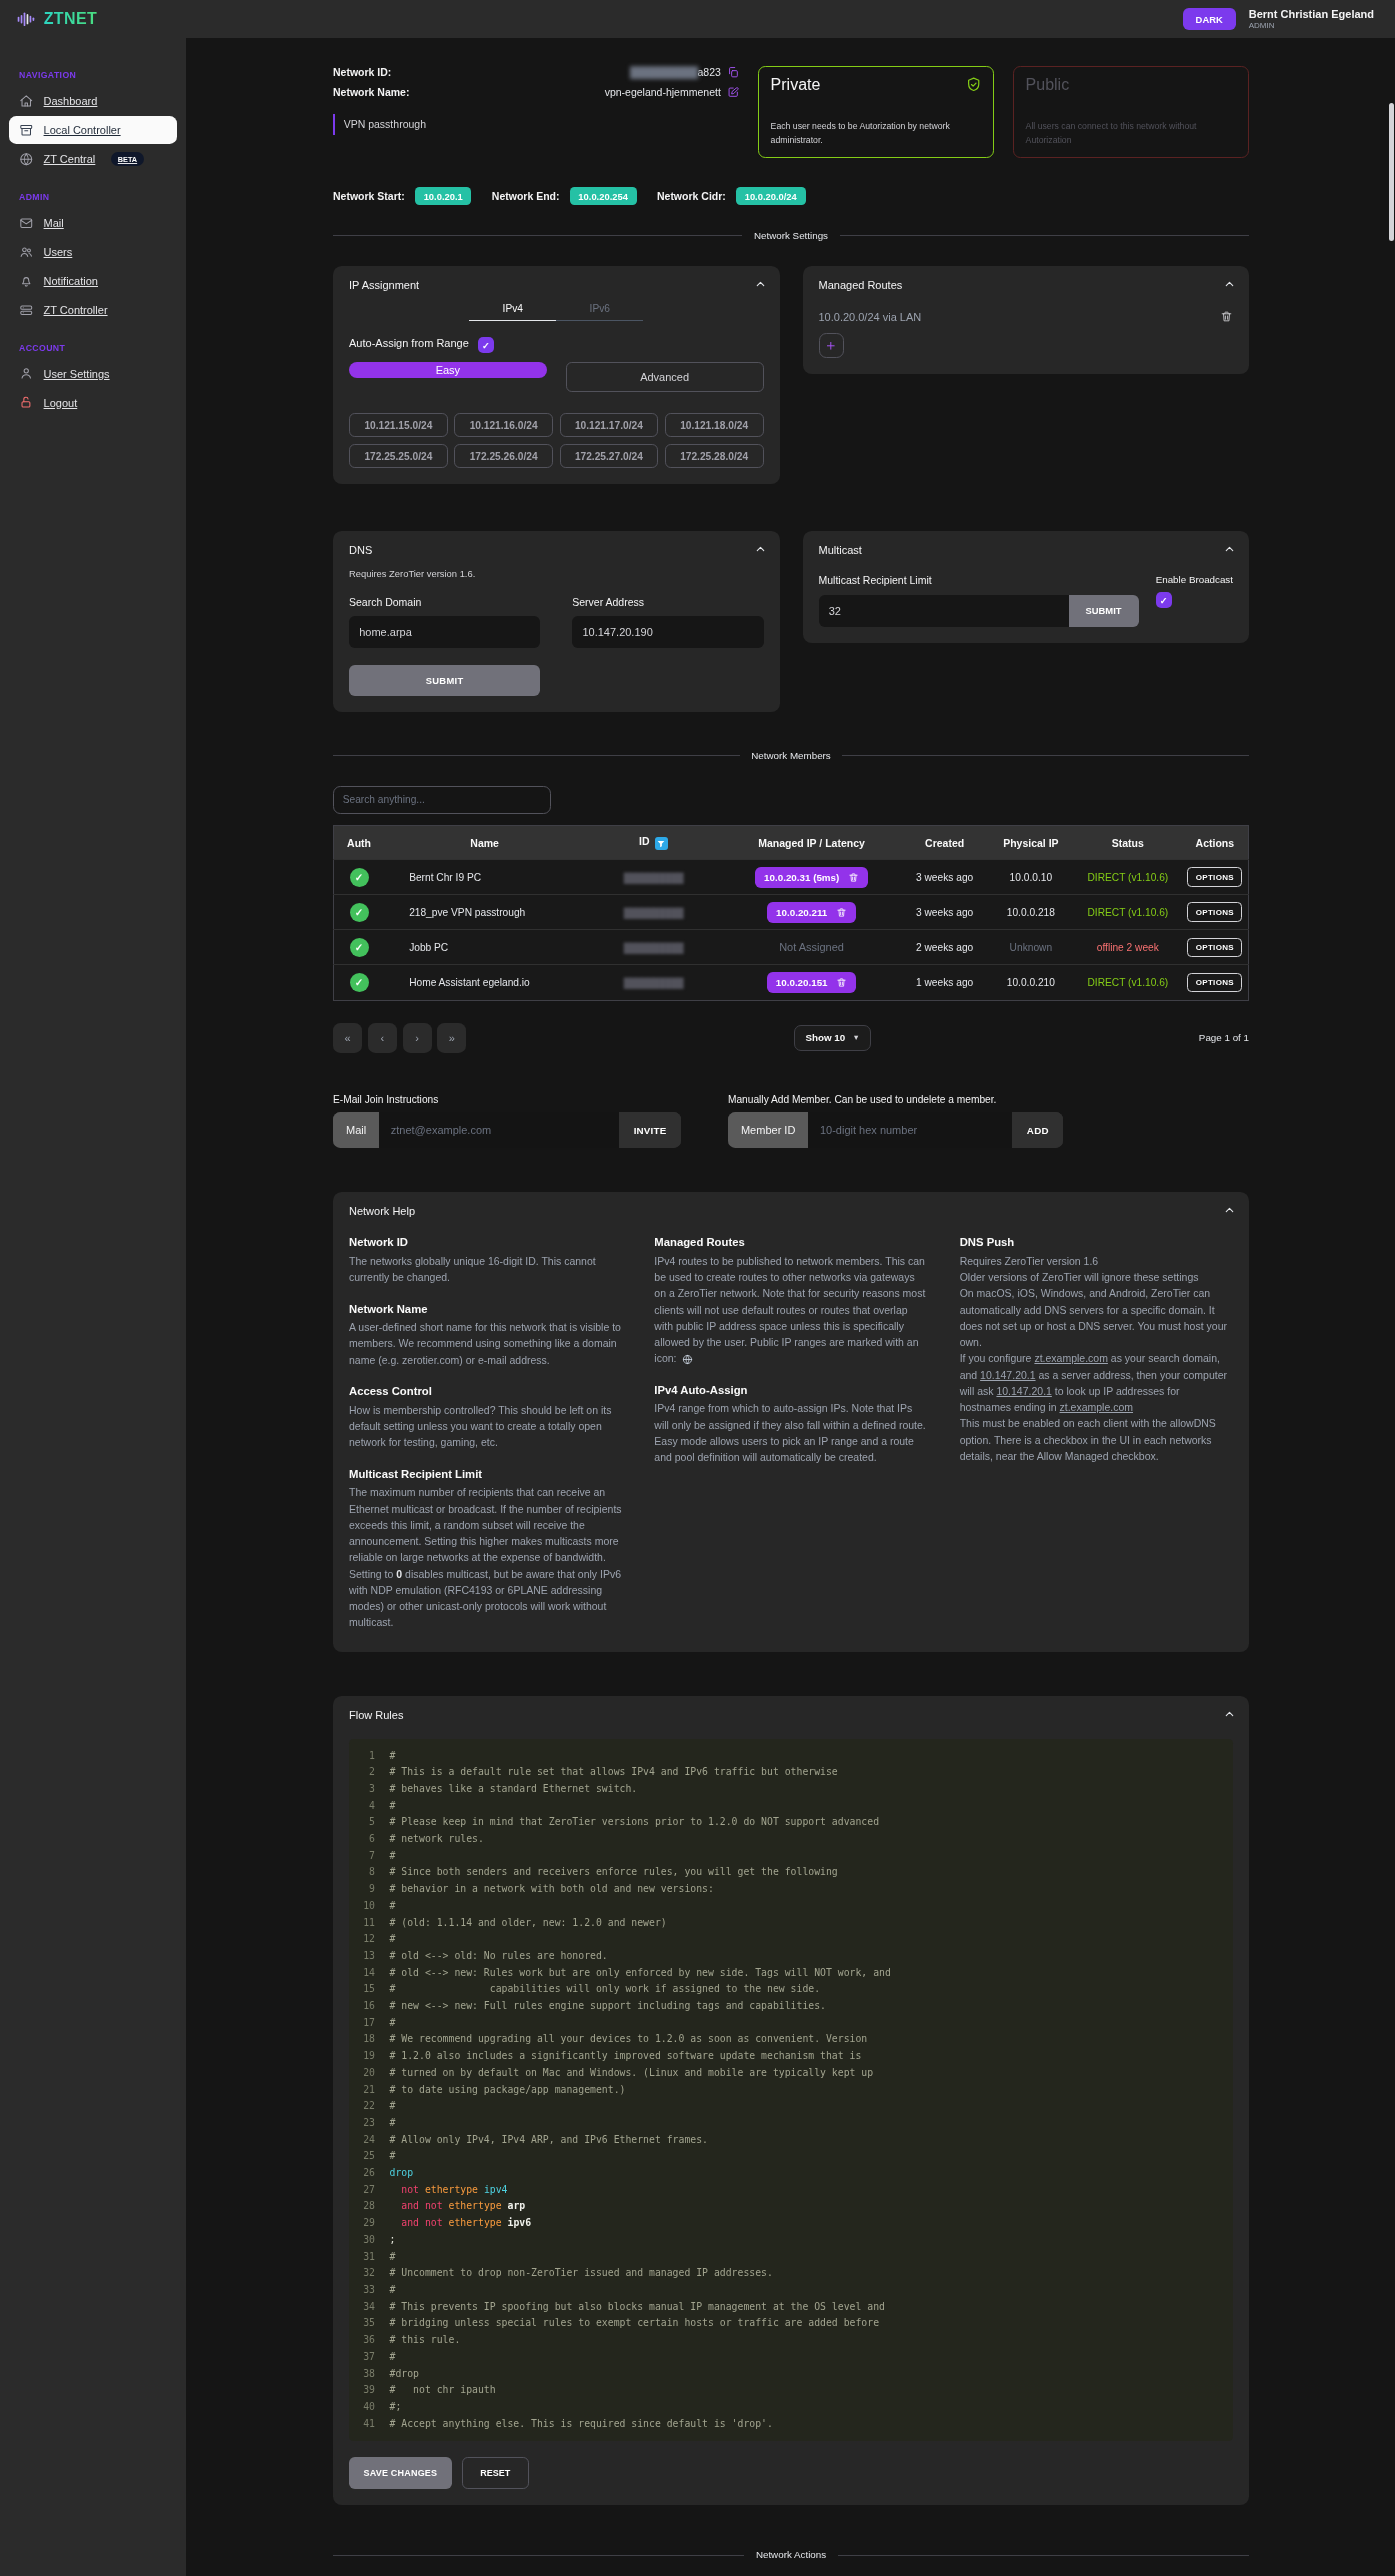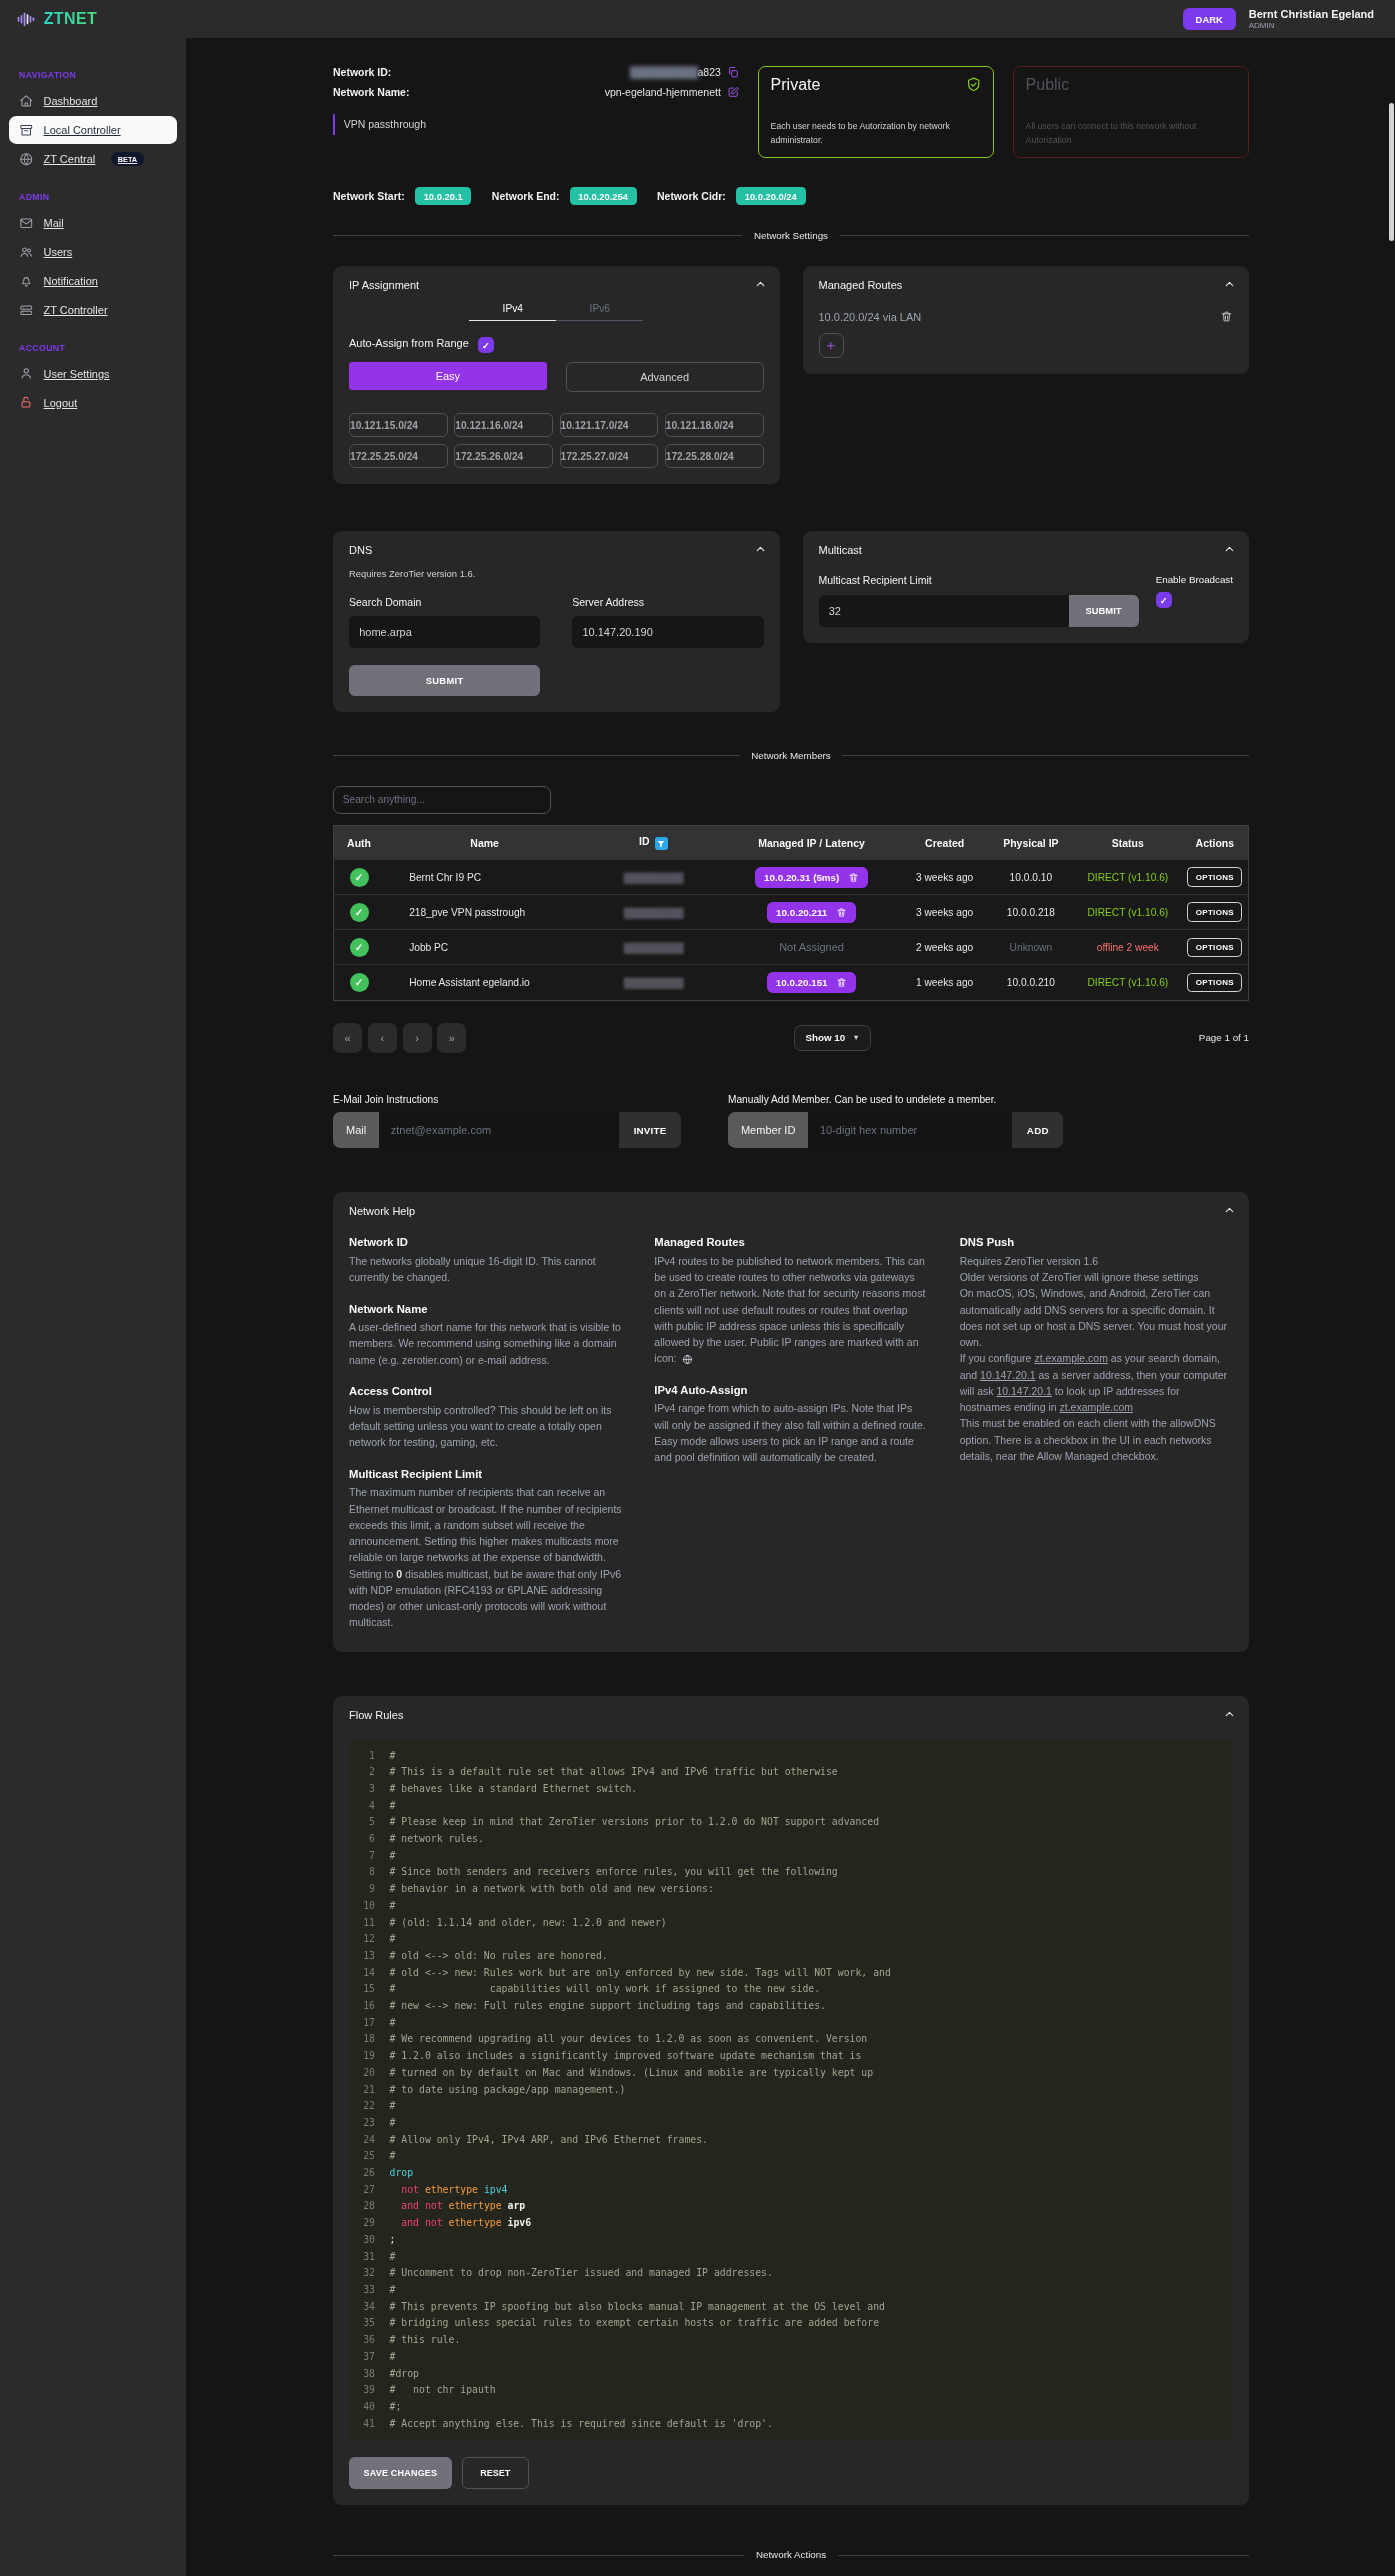--- a/index.html
+++ b/index.html
@@ -66,24 +66,24 @@
   .collapse { position:absolute; top:11.6px; right:13px; color:#e5e7eb; cursor:pointer; display:inline-flex; }
 
   .tabs { display:flex; justify-content:center; margin-top:11.6px; }
   .tab { width:87px; text-align:center; padding-bottom:6.5px; font-size:10.2px; cursor:pointer; }
   .tab.active { color:#fafafa; border-bottom:1.5px solid #e5e7eb; }
   .tab.inactive { color:#6b7280; border-bottom:1.5px solid #4b5563; }
 
   .auto-row { display:flex; align-items:flex-start; gap:9px; margin-top:16px; font-size:11px; color:#f4f4f5; }
   .checkbox { width:16px; height:16px; border-radius:5.1px; background:#7c3aed; color:#fff; display:inline-flex; align-items:center; justify-content:center; font-size:9.4px; font-weight:bold; cursor:pointer; }
   .mode-row { display:grid; grid-template-columns:1fr 1fr; gap:19px; margin-top:8.7px; }
-  .btn-easy { background:#9333ea; border:none; color:#fff; font-size:11px; border-radius:3px; height:28px; cursor:pointer; font-family:inherit; }
+  .btn-easy { background:#9333ea; border:none; color:#fff; font-size:11px; border-radius:11px; height:16px; cursor:pointer; font-family:inherit; }
   .btn-adv { background:transparent; border:0.7px solid #52525b; color:#d4d4d8; font-size:11px; border-radius:5.8px; height:30.5px; cursor:pointer; font-family:inherit; }
   .range-grid { display:grid; grid-template-columns:repeat(4,1fr); gap:6.5px; margin-top:20.4px; }
-  .range-chip { border:0.7px solid #52525b; background:transparent; color:#a1a1aa; font-weight:bold; font-size:10.2px; border-radius:5.8px; padding:5.8px 0; text-align:left; cursor:pointer; font-family:inherit; }
+  .range-chip { border:0.7px solid #52525b; background:transparent; color:#a1a1aa; font-weight:bold; font-size:10.2px; border-radius:5.8px; padding:5.8px 0; text-align:center; cursor:pointer; font-family:inherit; }
 
   .route-row { display:flex; justify-content:space-between; align-items:center; margin-top:19px; font-size:11px; color:#9ca3af; }
   .trash { color:#d4d4d8; cursor:pointer; display:inline-flex; }
   .add-route { margin-top:10.2px; width:25px; height:25px; border:0.7px solid #52525b; border-radius:7.3px; background:transparent; color:#a855f7; display:flex; align-items:center; justify-content:center; cursor:pointer; }
 
   .dns-note { margin-top:11.6px; font-size:9.4px; color:#d4d4d8; }
   .dns-grid { display:grid; grid-template-columns:1fr 1fr; column-gap:32px; margin-top:17.4px; }
   .field-label { font-size:10.5px; color:#f4f4f5; margin-bottom:7.3px; }
   .text-input { width:100%; height:32px; background:#161616; border:none; border-radius:5.8px; color:#d4d4d8; font-size:11px; padding:0 10.2px; font-family:inherit; }
   .text-input::placeholder { color:#6b7280; }

